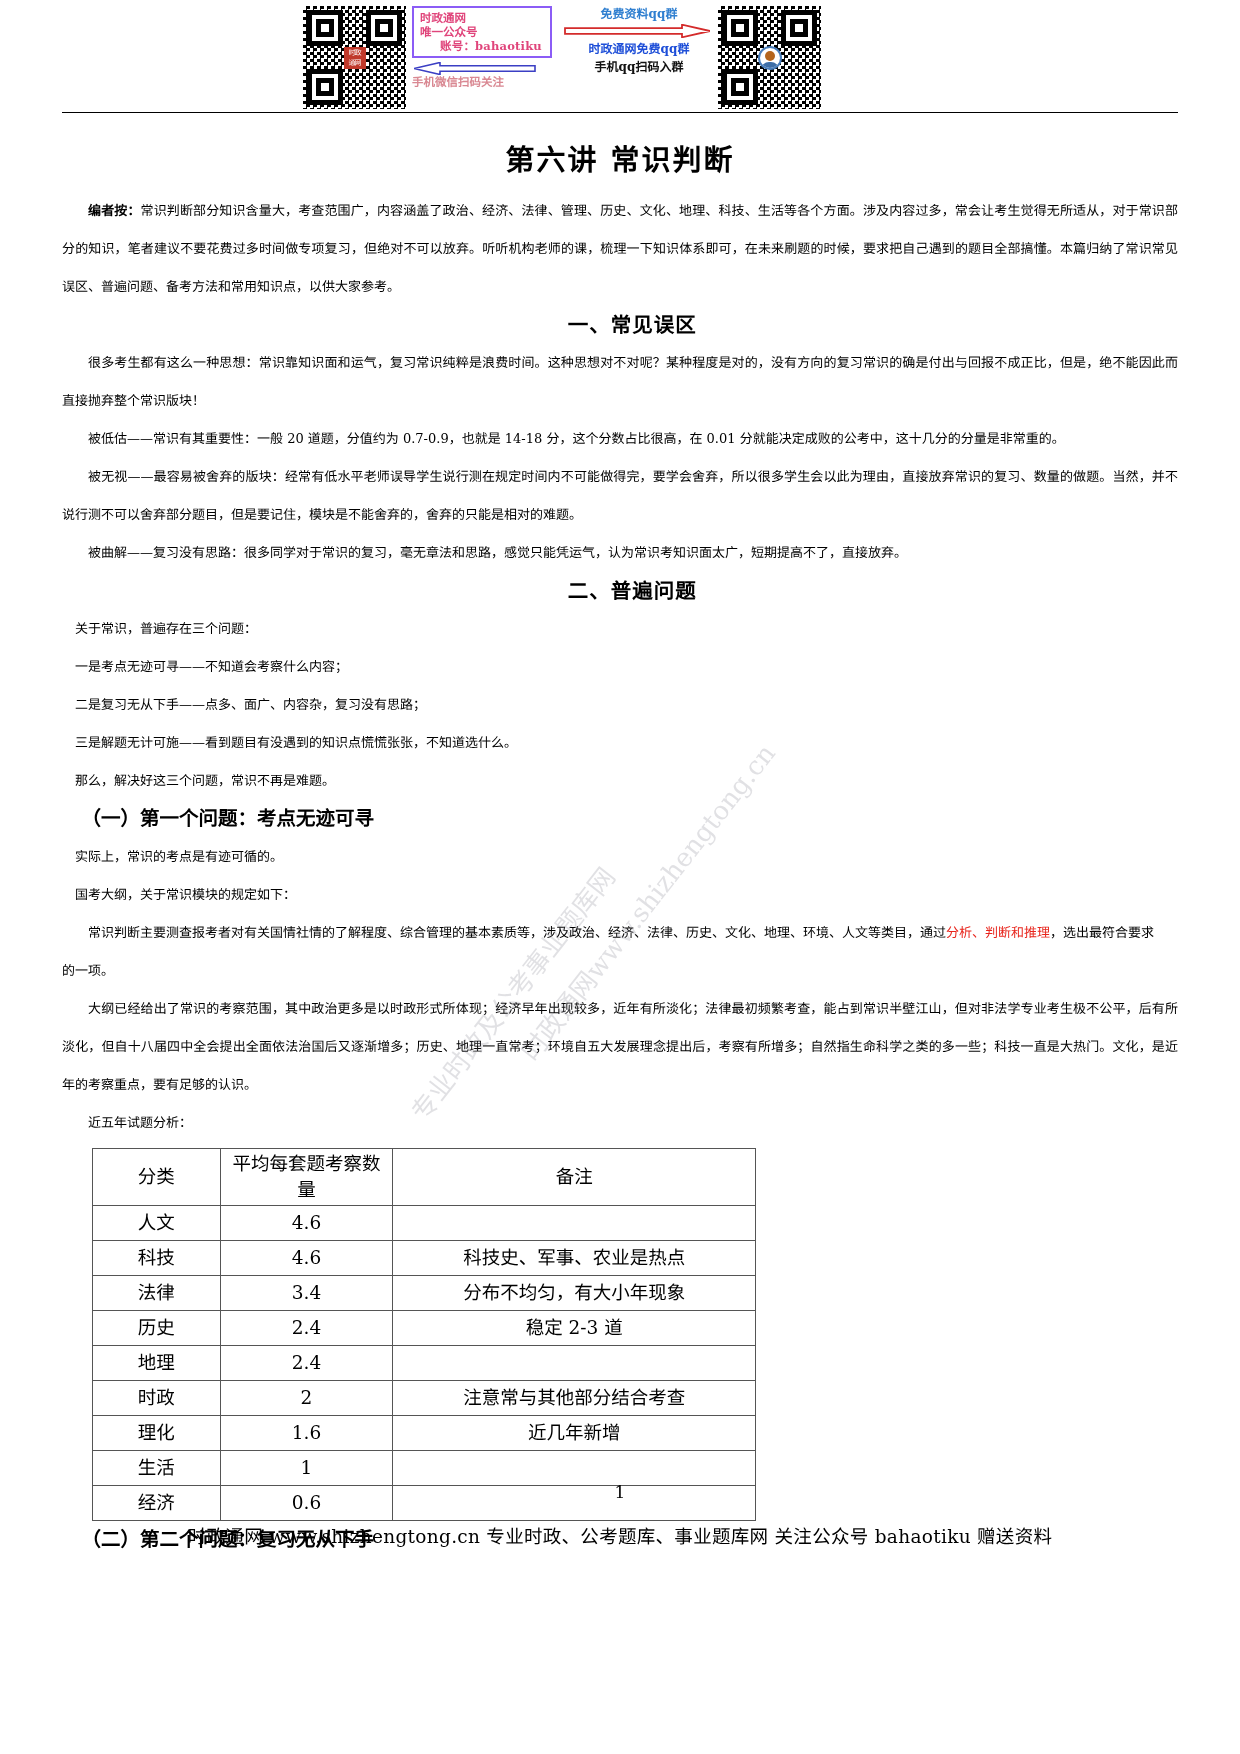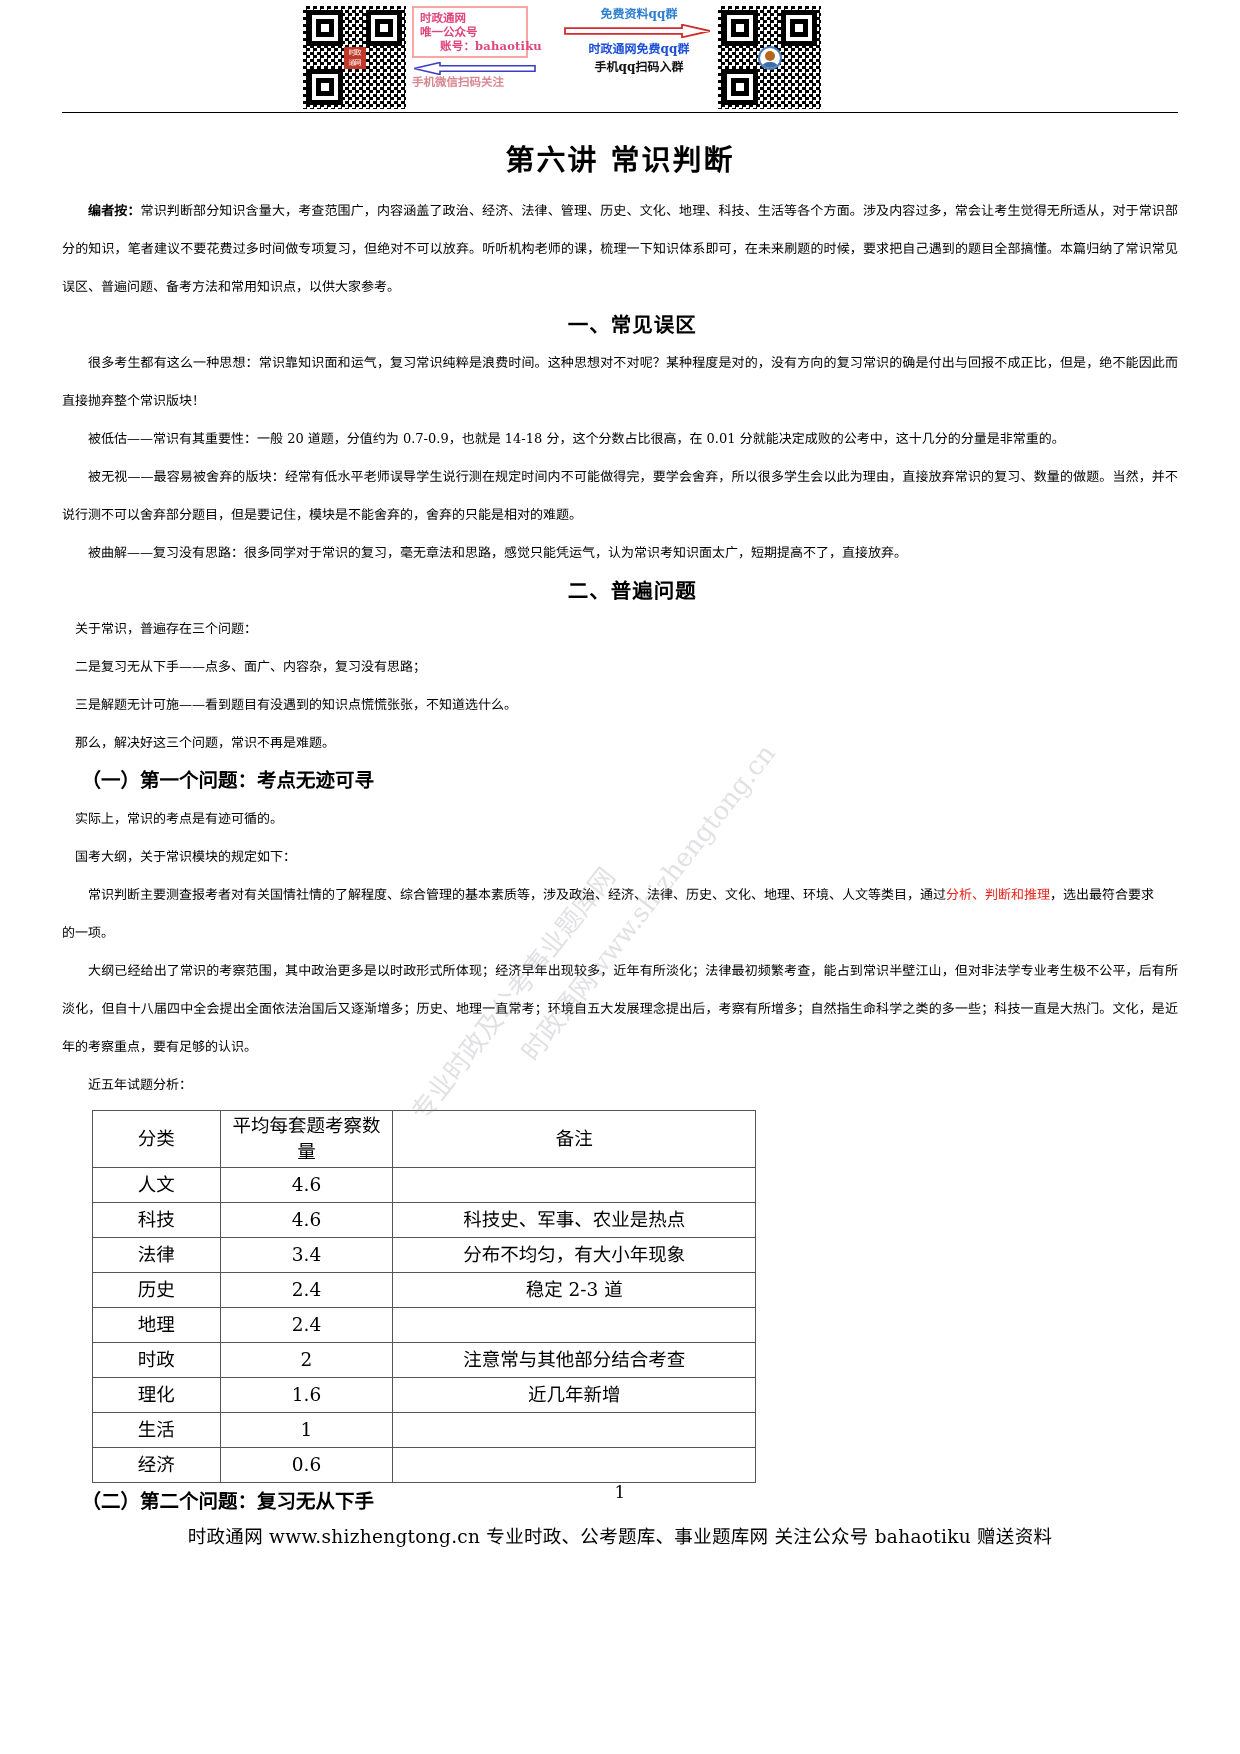--- a/index.html
+++ b/index.html
@@ -108,24 +108,24 @@
     padding: 0 4px;
   }
   .promo-left-col {
     width: 146px;
     display: flex;
     flex-direction: column;
     align-items: flex-start;
     margin-left: 2px;
   }
   .promo-box {
-    border: 2px solid #fca5a5;
+    border: 2px solid #8b5cf6;
     padding: 3px 5px 3px 6px;
     box-sizing: border-box;
-    width: 116px;
+    width: 140px;
   }
   .promo-box .line {
     color: #e0457b;
     font-size: 11.5px;
     line-height: 14px;
     font-weight: bold;
     font-family: "DejaVu Serif", "Liberation Serif", serif;
     white-space: nowrap;
   }
   .promo-box .line.acct {
@@ -372,20 +372,21 @@
     <h2 class="sec">一、常见误区</h2>
 
     <p class="para">很多考生都有这么一种思想：常识靠知识面和运气，复习常识纯粹是浪费时间。这种思想对不对呢？某种程度是对的，没有方向的复习常识的确是付出与回报不成正比，但是，绝不能因此而直接抛弃整个常识版块！</p>
     <p class="para">被低估——常识有其重要性：一般 20 道题，分值约为 0.7-0.9，也就是 14-18 分，这个分数占比很高，在 0.01 分就能决定成败的公考中，这十几分的分量是非常重的。</p>
     <p class="para">被无视——最容易被舍弃的版块：经常有低水平老师误导学生说行测在规定时间内不可能做得完，要学会舍弃，所以很多学生会以此为理由，直接放弃常识的复习、数量的做题。当然，并不说行测不可以舍弃部分题目，但是要记住，模块是不能舍弃的，舍弃的只能是相对的难题。</p>
     <p class="para">被曲解——复习没有思路：很多同学对于常识的复习，毫无章法和思路，感觉只能凭运气，认为常识考知识面太广，短期提高不了，直接放弃。</p>
 
     <h2 class="sec">二、普遍问题</h2>
 
     <p class="para indent1">关于常识，普遍存在三个问题：</p>
+    <p class="para indent1">一是考点无迹可寻——不知道会考察什么内容；</p>
     <p class="para indent1">二是复习无从下手——点多、面广、内容杂，复习没有思路；</p>
     <p class="para indent1">三是解题无计可施——看到题目有没遇到的知识点慌慌张张，不知道选什么。</p>
     <p class="para indent1">那么，解决好这三个问题，常识不再是难题。</p>
 
     <h3 class="subsec">（一）第一个问题：考点无迹可寻</h3>
 
     <p class="para indent1">实际上，常识的考点是有迹可循的。</p>
     <p class="para indent1">国考大纲，关于常识模块的规定如下：</p>
 
     <p class="para"><span>常识判断主要测查报考者对有关国情社情的了解程度、综合管理的基本素质等，涉及政治、经济、法律、历史、文化、地理、环境、人文等类目，通过</span><span class="red">分析、判断和推理</span><span>，选出最符合要求</span></p>

